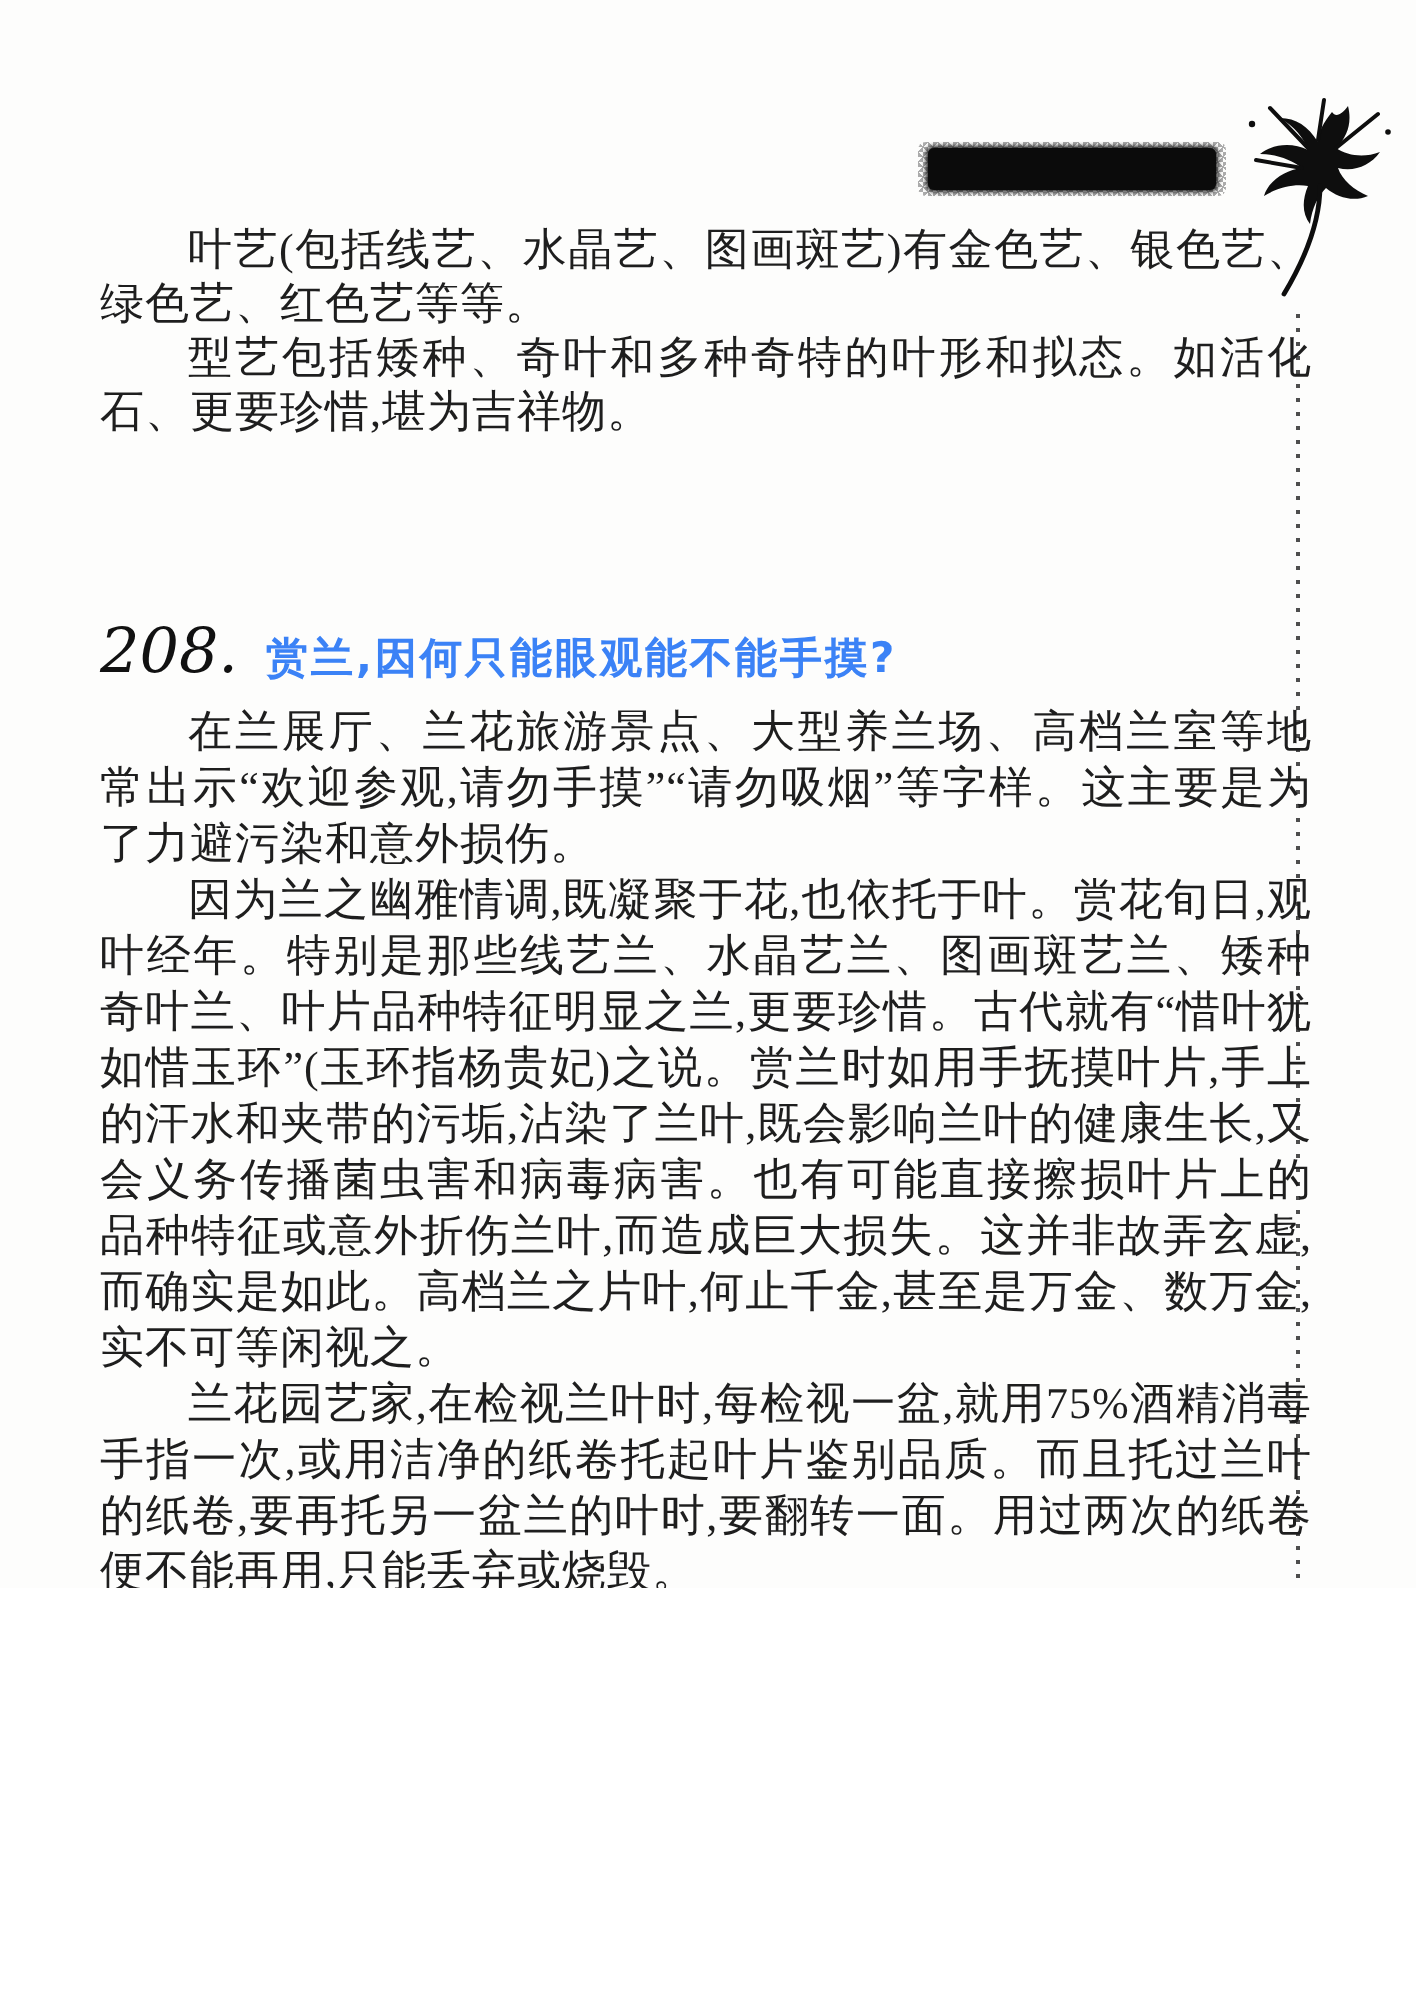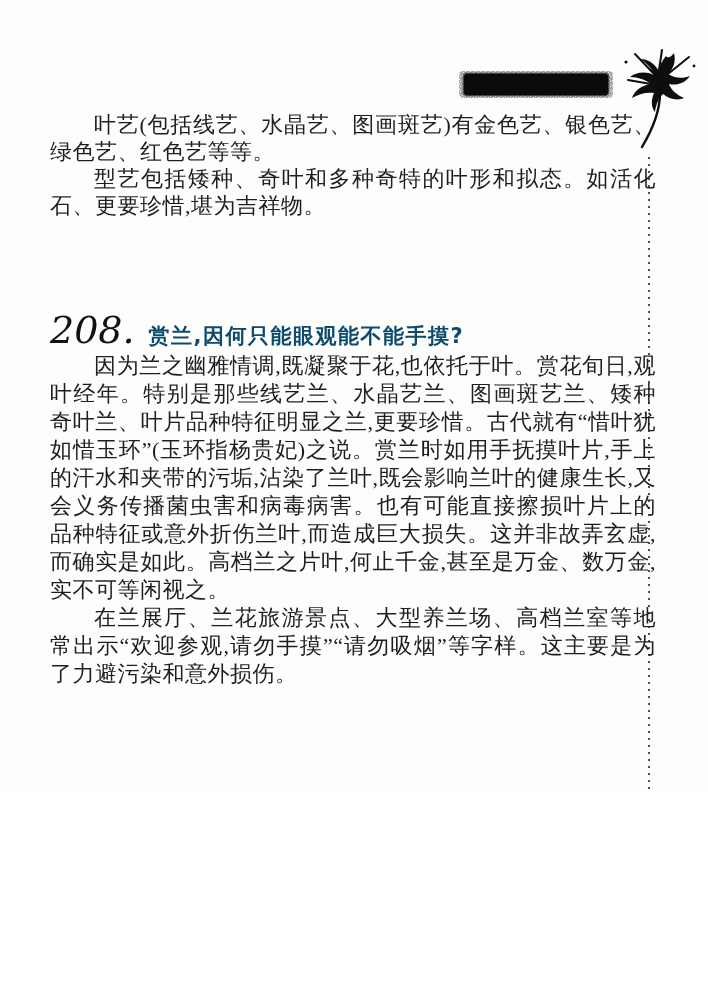--- a/index.html
+++ b/index.html
@@ -34,31 +34,31 @@
     position: absolute;
     left: 50px;
     width: 620px;
     white-space: nowrap;
   }
   .heading-208 { top: 308px; }
   .heading-209 { top: 853px; }
   .sec-num {
     font-family: "DejaVu Serif", "Liberation Serif", serif;
     font-style: italic;
-    font-size: 38px;
+    font-size: 31px;
     font-weight: 400;
     color: #111;
     text-align: center;
   }
   .sec-title {
     font-family: "DejaVu Sans", "Liberation Sans", sans-serif;
     font-weight: 700;
     font-size: 21px;
     letter-spacing: 1.5px;
-    color: #0c4a6e;
+    color: #3b82f6;
     margin-left: 14px;
   }
 
   
   .smudge {
     position: absolute;
     left: 459px;
     top: 71px;
     width: 154px;
     height: 27px;
@@ -171,22 +171,23 @@
 
   <div class="textblock block-a">
     <p class="para">叶艺(包括线艺、水晶艺、图画斑艺)有金色艺、银色艺、绿色艺、红色艺等等。</p>
     <p class="para">型艺包括矮种、奇叶和多种奇特的叶形和拟态。如活化石、更要珍惜,堪为吉祥物。</p>
   </div>
 
   <div class="section-heading heading-208">
     <span class="sec-num">208.</span><span class="sec-title">赏兰,因何只能眼观能不能手摸?</span>
   </div>
   <div class="textblock block-b">
+    <p class="para">在兰展厅、兰花旅游景点、大型养兰场、高档兰室等地常出示“欢迎参观,请勿手摸”“请勿吸烟”等字样。这主要是为了力避污染和意外损伤。</p>
     <p class="para">因为兰之幽雅情调,既凝聚于花,也依托于叶。赏花旬日,观叶经年。特别是那些线艺兰、水晶艺兰、图画斑艺兰、矮种奇叶兰、叶片品种特征明显之兰,更要珍惜。古代就有“惜叶犹如惜玉环”(玉环指杨贵妃)之说。赏兰时如用手抚摸叶片,手上的汗水和夹带的污垢,沾染了兰叶,既会影响兰叶的健康生长,又会义务传播菌虫害和病毒病害。也有可能直接擦损叶片上的品种特征或意外折伤兰叶,而造成巨大损失。这并非故弄玄虚,而确实是如此。高档兰之片叶,何止千金,甚至是万金、数万金,实不可等闲视之。</p>
-    <p class="para">在兰展厅、兰花旅游景点、大型养兰场、高档兰室等地常出示“欢迎参观,请勿手摸”“请勿吸烟”等字样。这主要是为了力避污染和意外损伤。</p>
+    <p class="para">兰花园艺家,在检视兰叶时,每检视一盆,就用75%酒精消毒手指一次,或用洁净的纸卷托起叶片鉴别品质。而且托过兰叶的纸卷,要再托另一盆兰的叶时,要翻转一面。用过两次的纸卷便不能再用,只能丢弃或烧毁。</p>
   </div>
 
   <div class="section-heading heading-209">
     <span class="sec-num">209.</span><span class="sec-title">什么叫赏艺兰? 它必能具备哪能特征?</span>
   </div>
   <div class="textblock block-c">
     <p class="para">线艺兰简称“艺兰”。凡是叶片上除了叶脉之外,缀有色浓而明</p>
   </div>
 
   <div class="ink-blot"></div>

